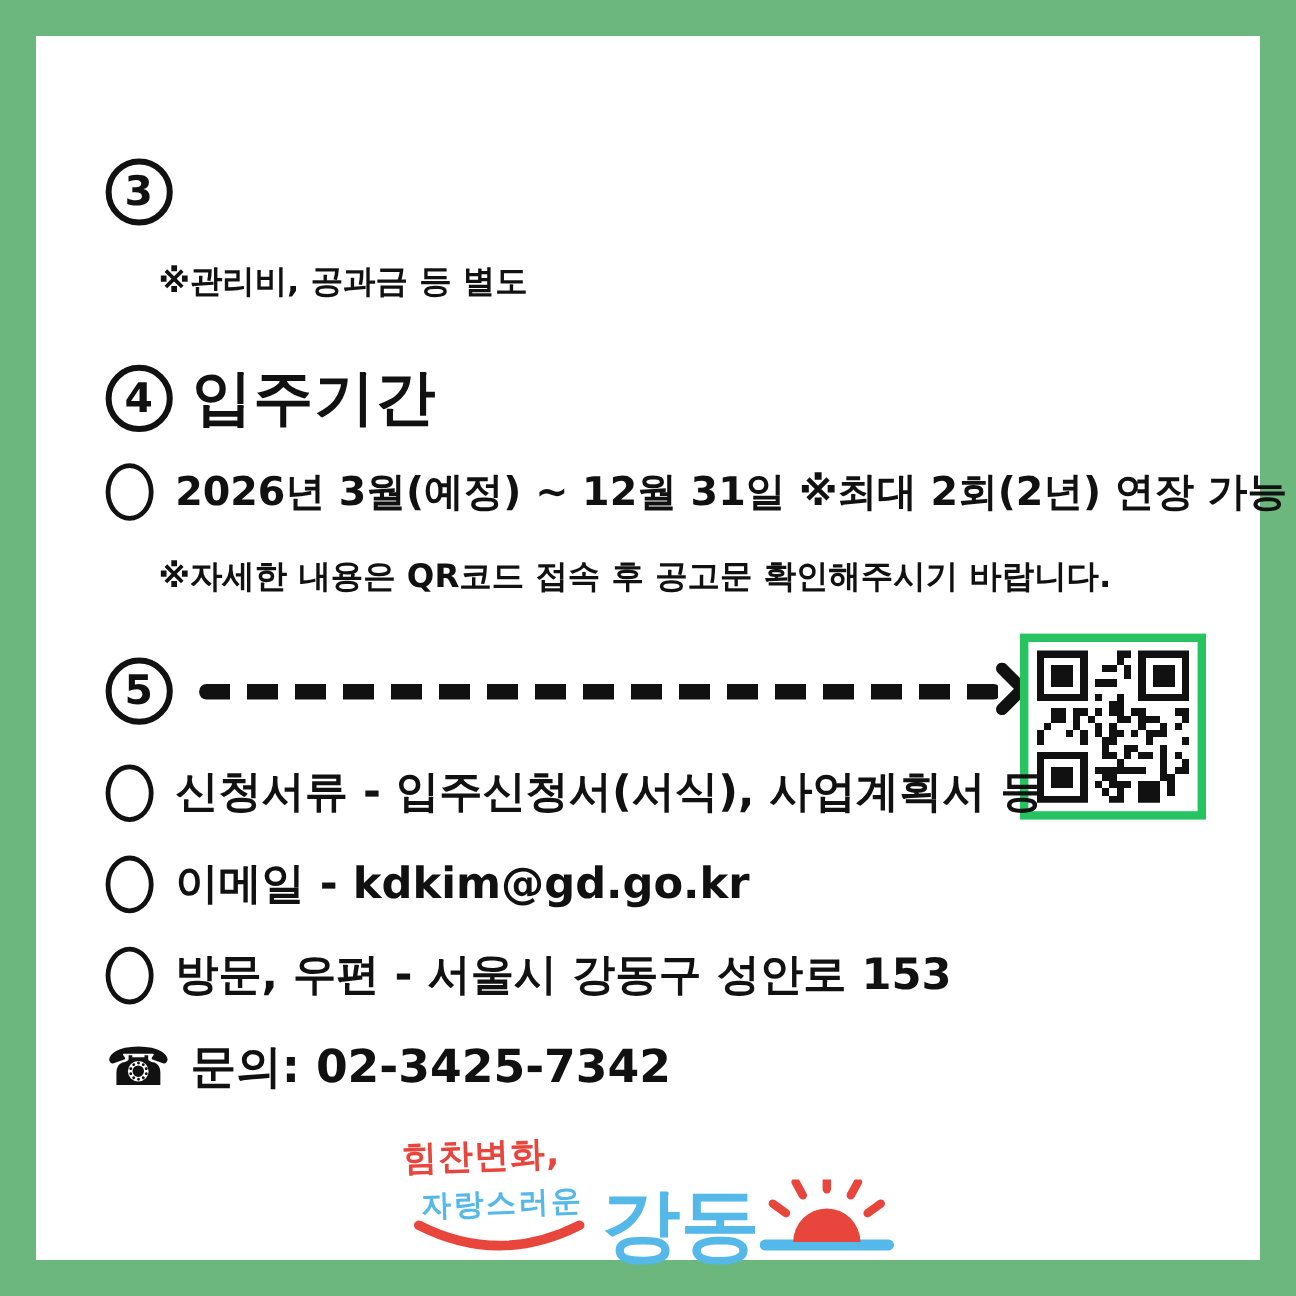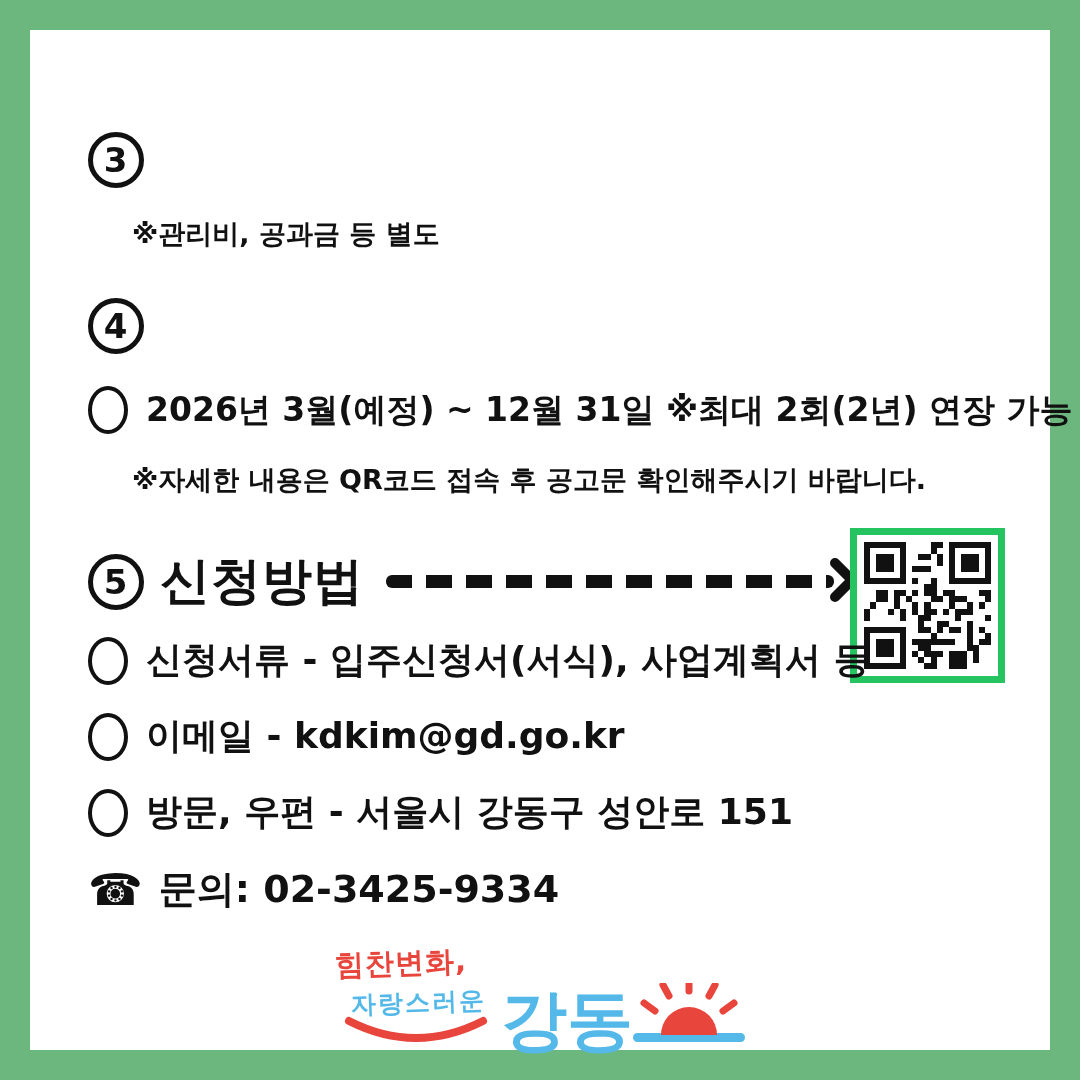--- a/index.html
+++ b/index.html
@@ -108,31 +108,31 @@
 <div class="page">
   <div class="card">
 
     <div class="abs sec-head" style="left:58px; top:102px;">
       <span class="circle-num">3</span>
     </div>
     <div class="abs note indent" style="left:80px; top:186px;">※관리비, 공과금 등 별도</div>
 
     <div class="abs sec-head" style="left:58px; top:268px;">
       <span class="circle-num">4</span>
+      <span>입주기간</span>
     </div>
     <div class="abs bullet-row small" style="left:58px; top:356px;align-items:center;">
       <span class="bullet"></span>
       <span>2026년 3월(예정) ~ 12월 31일 ※최대 2회(2년) 연장 가능</span>
     </div>
     <div class="abs note indent" style="left:80px; top:432px;">※자세한 내용은 QR코드 접속 후 공고문 확인해주시기 바랍니다.</div>
 
     <div class="abs sec5-row" style="left:58px; top:518px;">
       <span class="sec-head">
         <span class="circle-num">5</span>
-        <span>신청방법</span>
       </span>
       <span class="dash-line"></span>
       <span class="chevron">
         <svg width="28" height="44" viewBox="0 0 28 44">
           <polyline points="5,5 22,22 5,39" fill="none" stroke="#111" stroke-width="10" stroke-linecap="round" stroke-linejoin="round"></polyline>
         </svg>
       </span>
     </div>
 
     <div class="qr-box" aria-label=""><svg viewBox="0 0 21 21" xmlns="http://www.w3.org/2000/svg">
@@ -345,26 +345,26 @@
     <div class="abs bullet-row" style="left:58px; top:682px;">
       <span class="bullet"></span>
       <span>이메일 - kdkim@gd.go.kr</span>
     </div>
     <div class="abs bullet-row" style="left:58px; top:606px;">
       <span class="bullet"></span>
       <span>신청서류 - 입주신청서(서식), 사업계획서  등</span>
     </div>
     <div class="abs bullet-row" style="left:58px; top:758px;">
       <span class="bullet"></span>
-      <span>방문, 우편 - 서울시 강동구 성안로 151</span>
+      <span>방문, 우편 - 서울시 강동구 성안로 153</span>
     </div>
 
     <div class="abs phone-row" style="left:58px; top:834px;">
       <span class="phone-glyph">☎</span>
-      <span>문의: 02-3425-9334</span>
+      <span>문의: 02-3425-7342</span>
     </div>
 
     <div class="logo-wrap">
       <div class="logo">
         <div class="logo-left">
           <span class="logo-line1">힘찬변화,</span>
           <span class="logo-line2">자랑스러운</span>
           <span class="logo-smile">
             <svg width="150" height="34" viewBox="0 0 150 34">
               <path d="M8,6 Q75,40 142,6" fill="none" stroke="#e8453c" stroke-width="8" stroke-linecap="round"></path>

